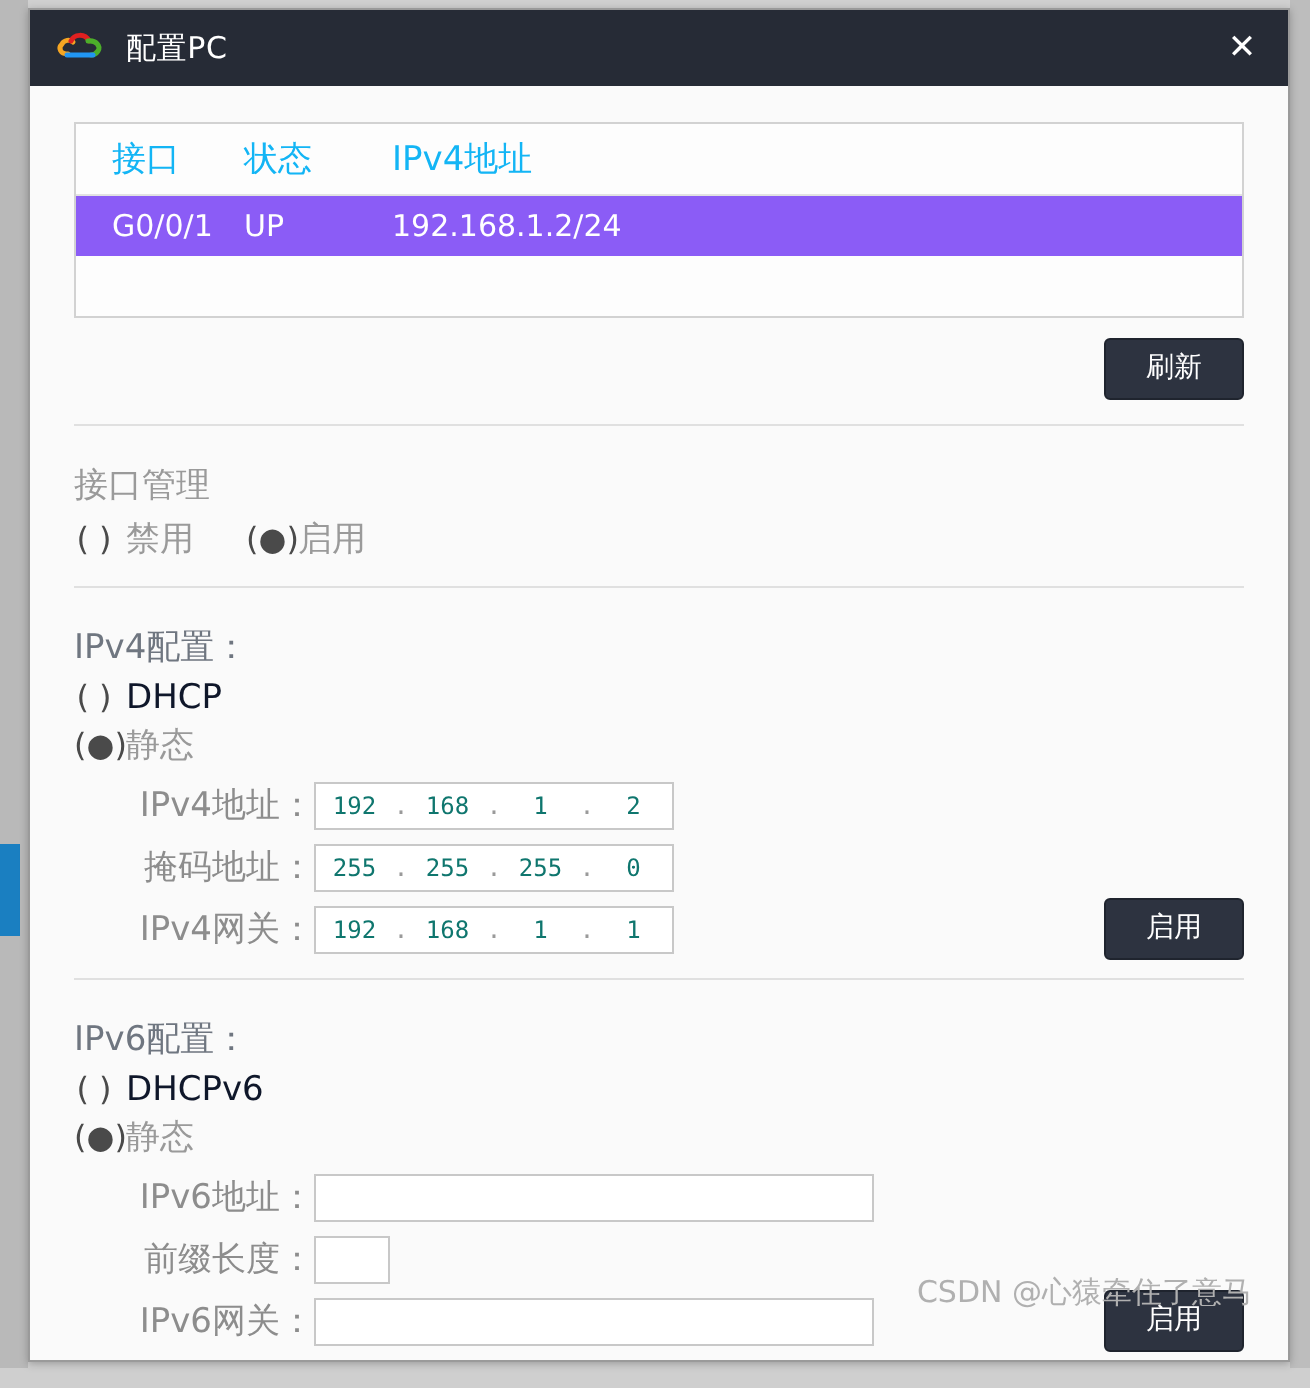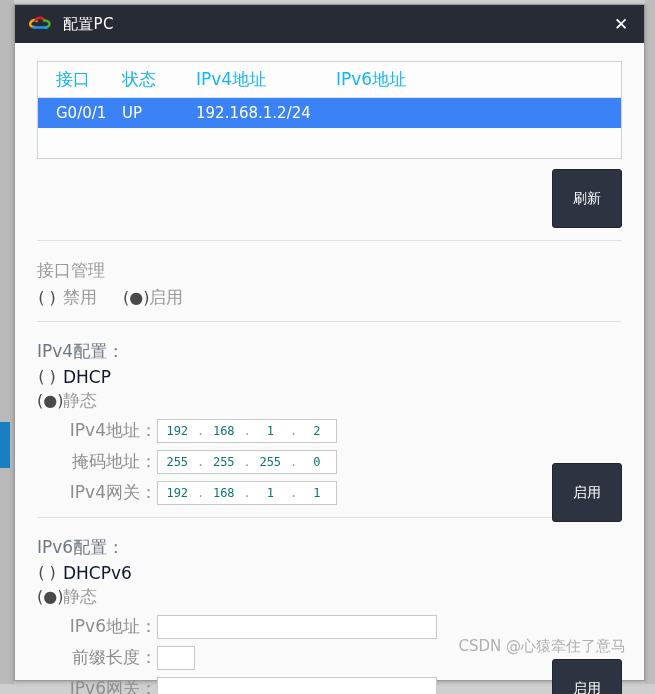--- a/index.html
+++ b/index.html
@@ -112,21 +112,21 @@
   .iface-head span { display: inline-block; }
   .c-iface { width: 66px; }
   .c-state { width: 74px; }
   .c-ip4   { width: 140px; }
   .c-ip6   { width: 140px; }
 
   .iface-row {
     display: flex;
     align-items: center;
     height: 30px;
-    background: #3b82f6;
+    background: #8b5cf6;
     color: #ffffff;
     font-size: 15px;
     padding-left: 18px;
     box-sizing: border-box;
     cursor: pointer;
     font-family: "DejaVu Sans", "Liberation Sans", sans-serif;
   }
   .iface-blank {
     height: 30px;
     background: #fdfdfd;
@@ -136,21 +136,21 @@
     display: flex;
     justify-content: flex-end;
     margin-top: 10px;
   }
   .dark-btn {
     background: #2d3340;
     color: #ffffff;
     border: 1px solid #1f242e;
     border-radius: 3px;
     font-size: 14px;
-    padding: 20px 20px;
+    padding: 6px 20px;
     cursor: pointer;
     font-family: "DejaVu Sans", "Liberation Sans", sans-serif;
     line-height: 1.2;
   }
 
   .hr {
     border: none;
     border-top: 1px solid #e0e0e0;
     margin: 12px 0 8px 0;
   }
@@ -278,21 +278,20 @@
       <div class="close-btn">✕</div>
     </div>
 
     <div class="body-area">
 
       <div class="iface-table">
         <div class="iface-head">
           <span class="c-iface">接口</span>
           <span class="c-state">状态</span>
           <span class="c-ip4">IPv4地址</span>
-          <span class="c-ip6">IPv6地址</span>
         </div>
         <div class="iface-row">
           <span class="c-iface">G0/0/1</span>
           <span class="c-state">UP</span>
           <span class="c-ip4">192.168.1.2/24</span>
           <span class="c-ip6"></span>
         </div>
         <div class="iface-blank"></div>
       </div>
 

